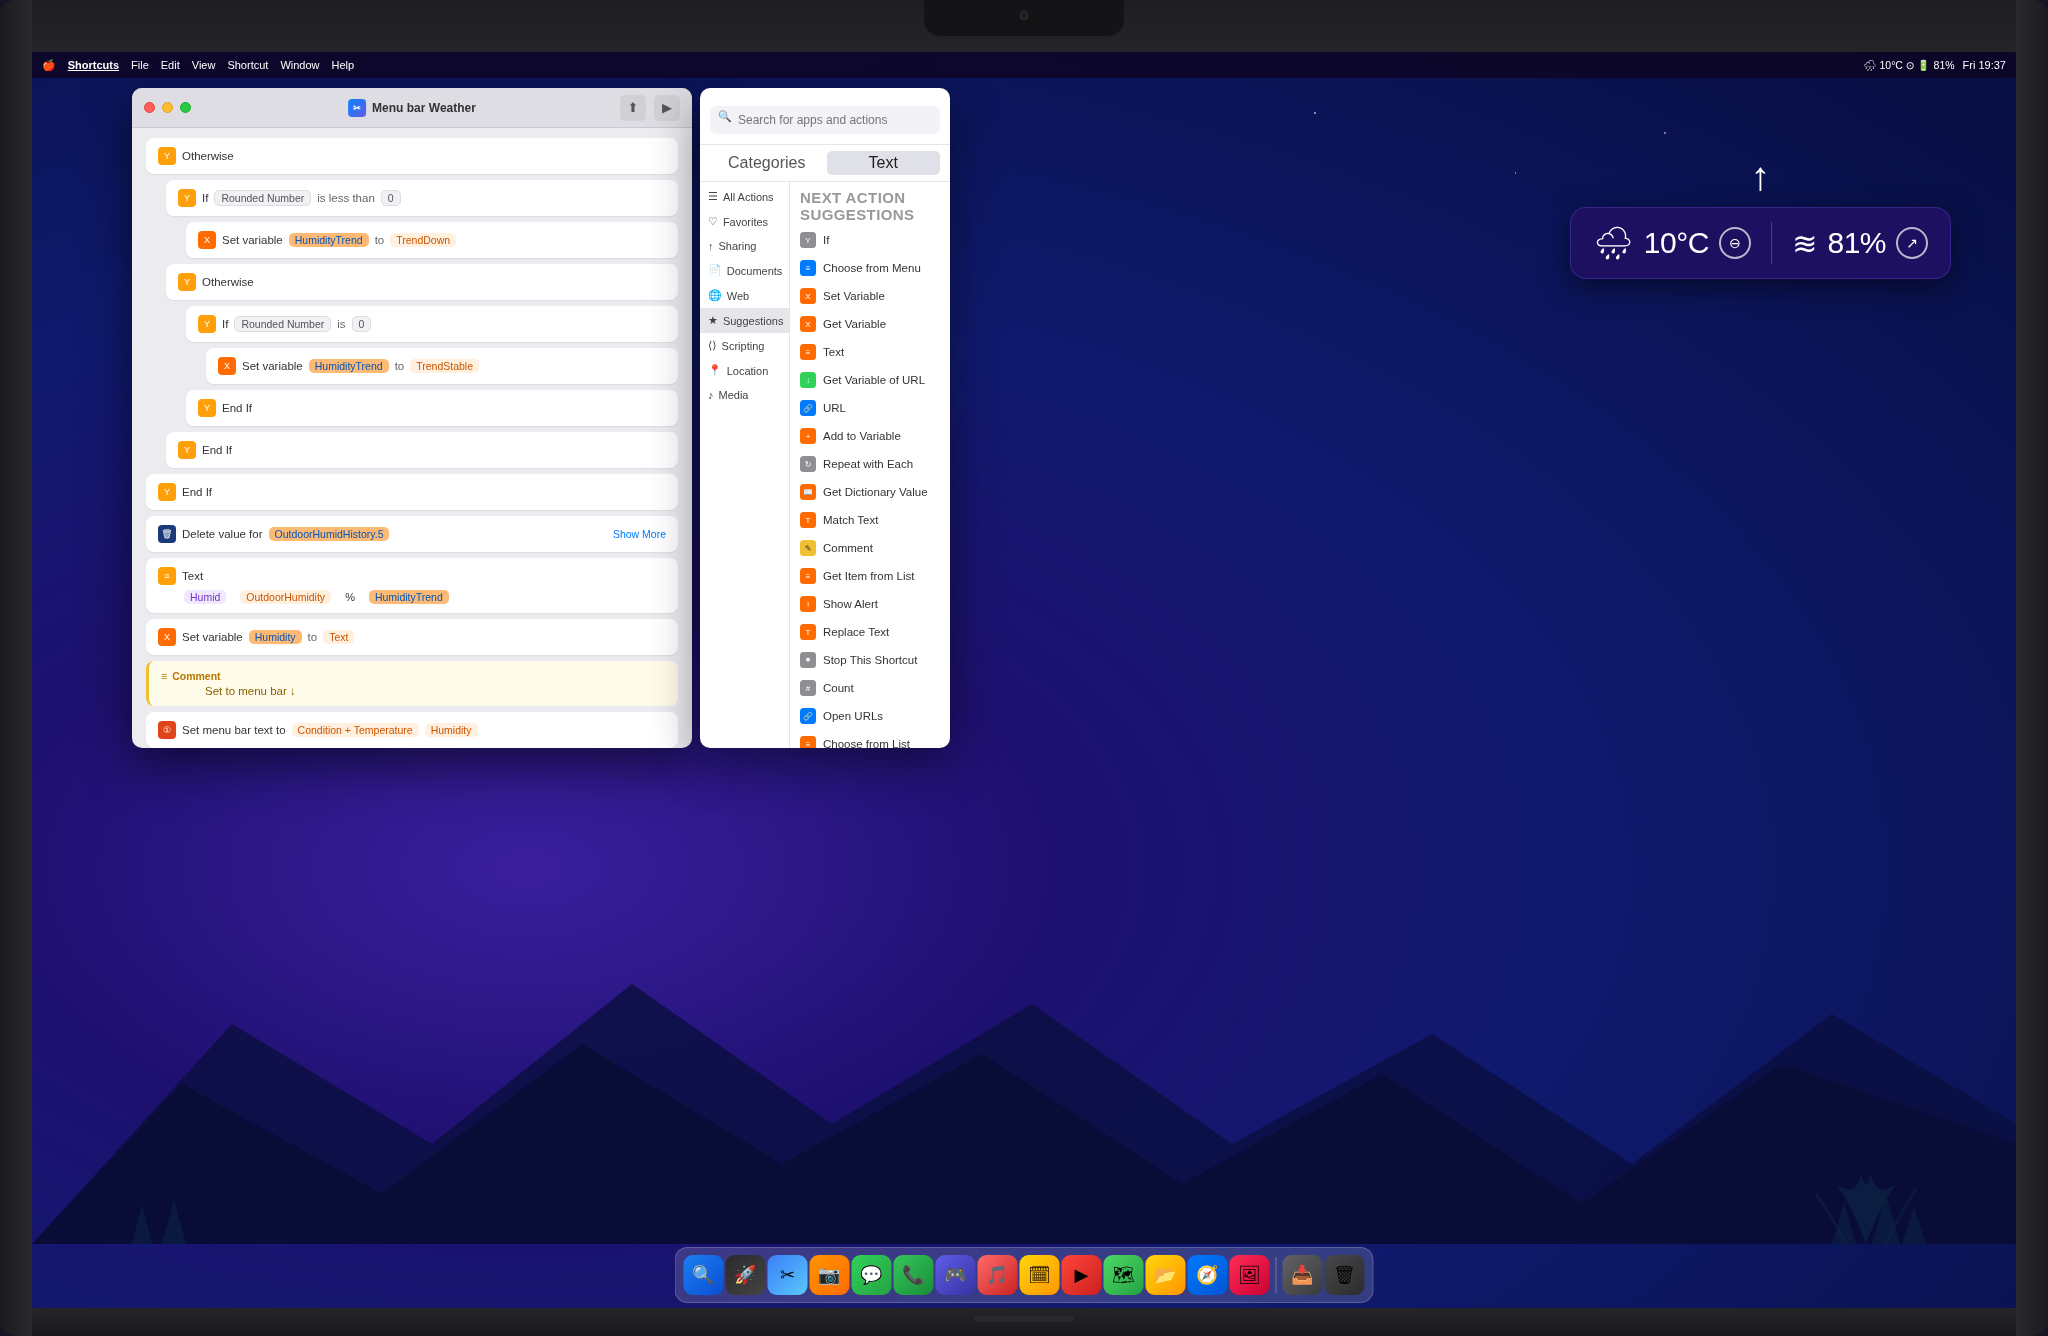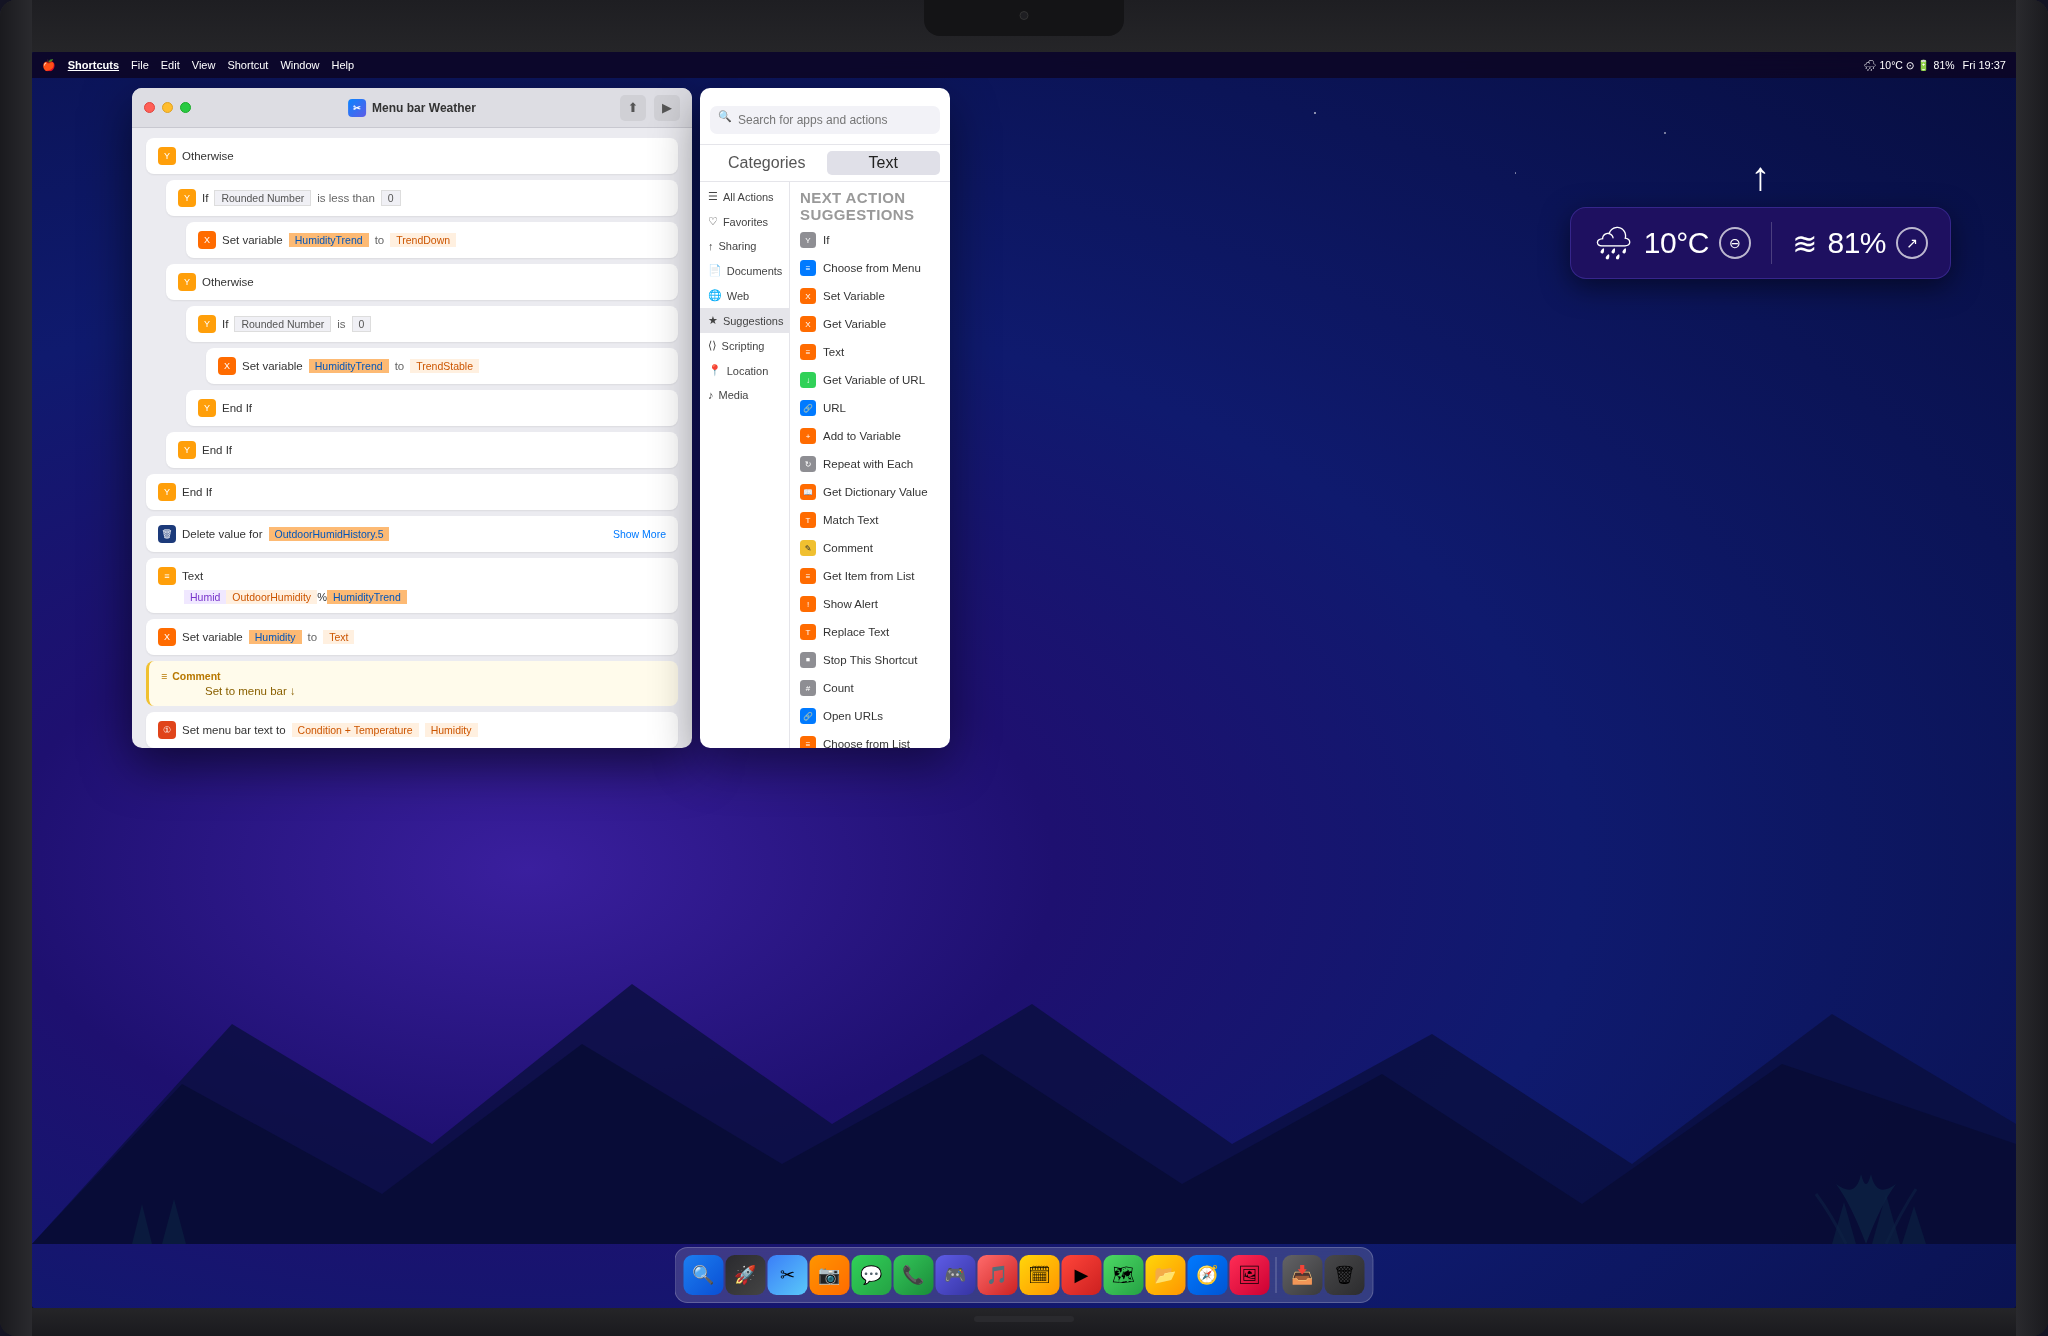--- a/index.html
+++ b/index.html
@@ -125,21 +125,21 @@
     }
 
     .bi-yellow { background: #ff9f0a; }
     .bi-orange { background: #ff6b00; }
     .bi-navy { background: #1c3a7a; }
 
     .chip {
       display: inline-flex;
       align-items: center;
       padding: 1px 6px;
-      border-radius: 0;
+      border-radius: 5px;
       font-size: 10.5px;
       font-weight: 500;
     }
 
     .chip-blue { background: #fdba74; color: #0055bb; }
     .chip-orange { background: #fff0e0; color: #cc5500; }
     .chip-gray { background: #f0f0f5; color: #555; border: 1px solid #ddd; }
     .chip-purple { background: #f0e8ff; color: #7733cc; }
 
     .sblock-comment {
@@ -468,21 +468,21 @@
             <span class="chip chip-blue">OutdoorHumidHistory.5</span>
             <span style="margin-left:auto;color:#007aff;font-size:10.5px;cursor:pointer;">Show More</span>
           </div>
         </div>
 
         <div class="sblock">
           <div class="srow" style="margin-bottom:5px;">
             <div class="bi" style="background:#ff9f0a;">≡</div>
             <span>Text</span>
           </div>
-          <div style="padding-left:26px;display:flex;align-items:center;gap:0;flex-wrap:wrap;">
+          <div style="padding-left:26px;display:flex;align-items:center;gap:14px;flex-wrap:wrap;">
             <span class="chip chip-purple">Humid</span>
             <span class="chip chip-orange">OutdoorHumidity</span>
             <span style="font-size:11px;">%</span>
             <span class="chip chip-blue">HumidityTrend</span>
           </div>
         </div>
 
         <div class="sblock">
           <div class="srow">
             <div class="bi bi-orange">X</div>

